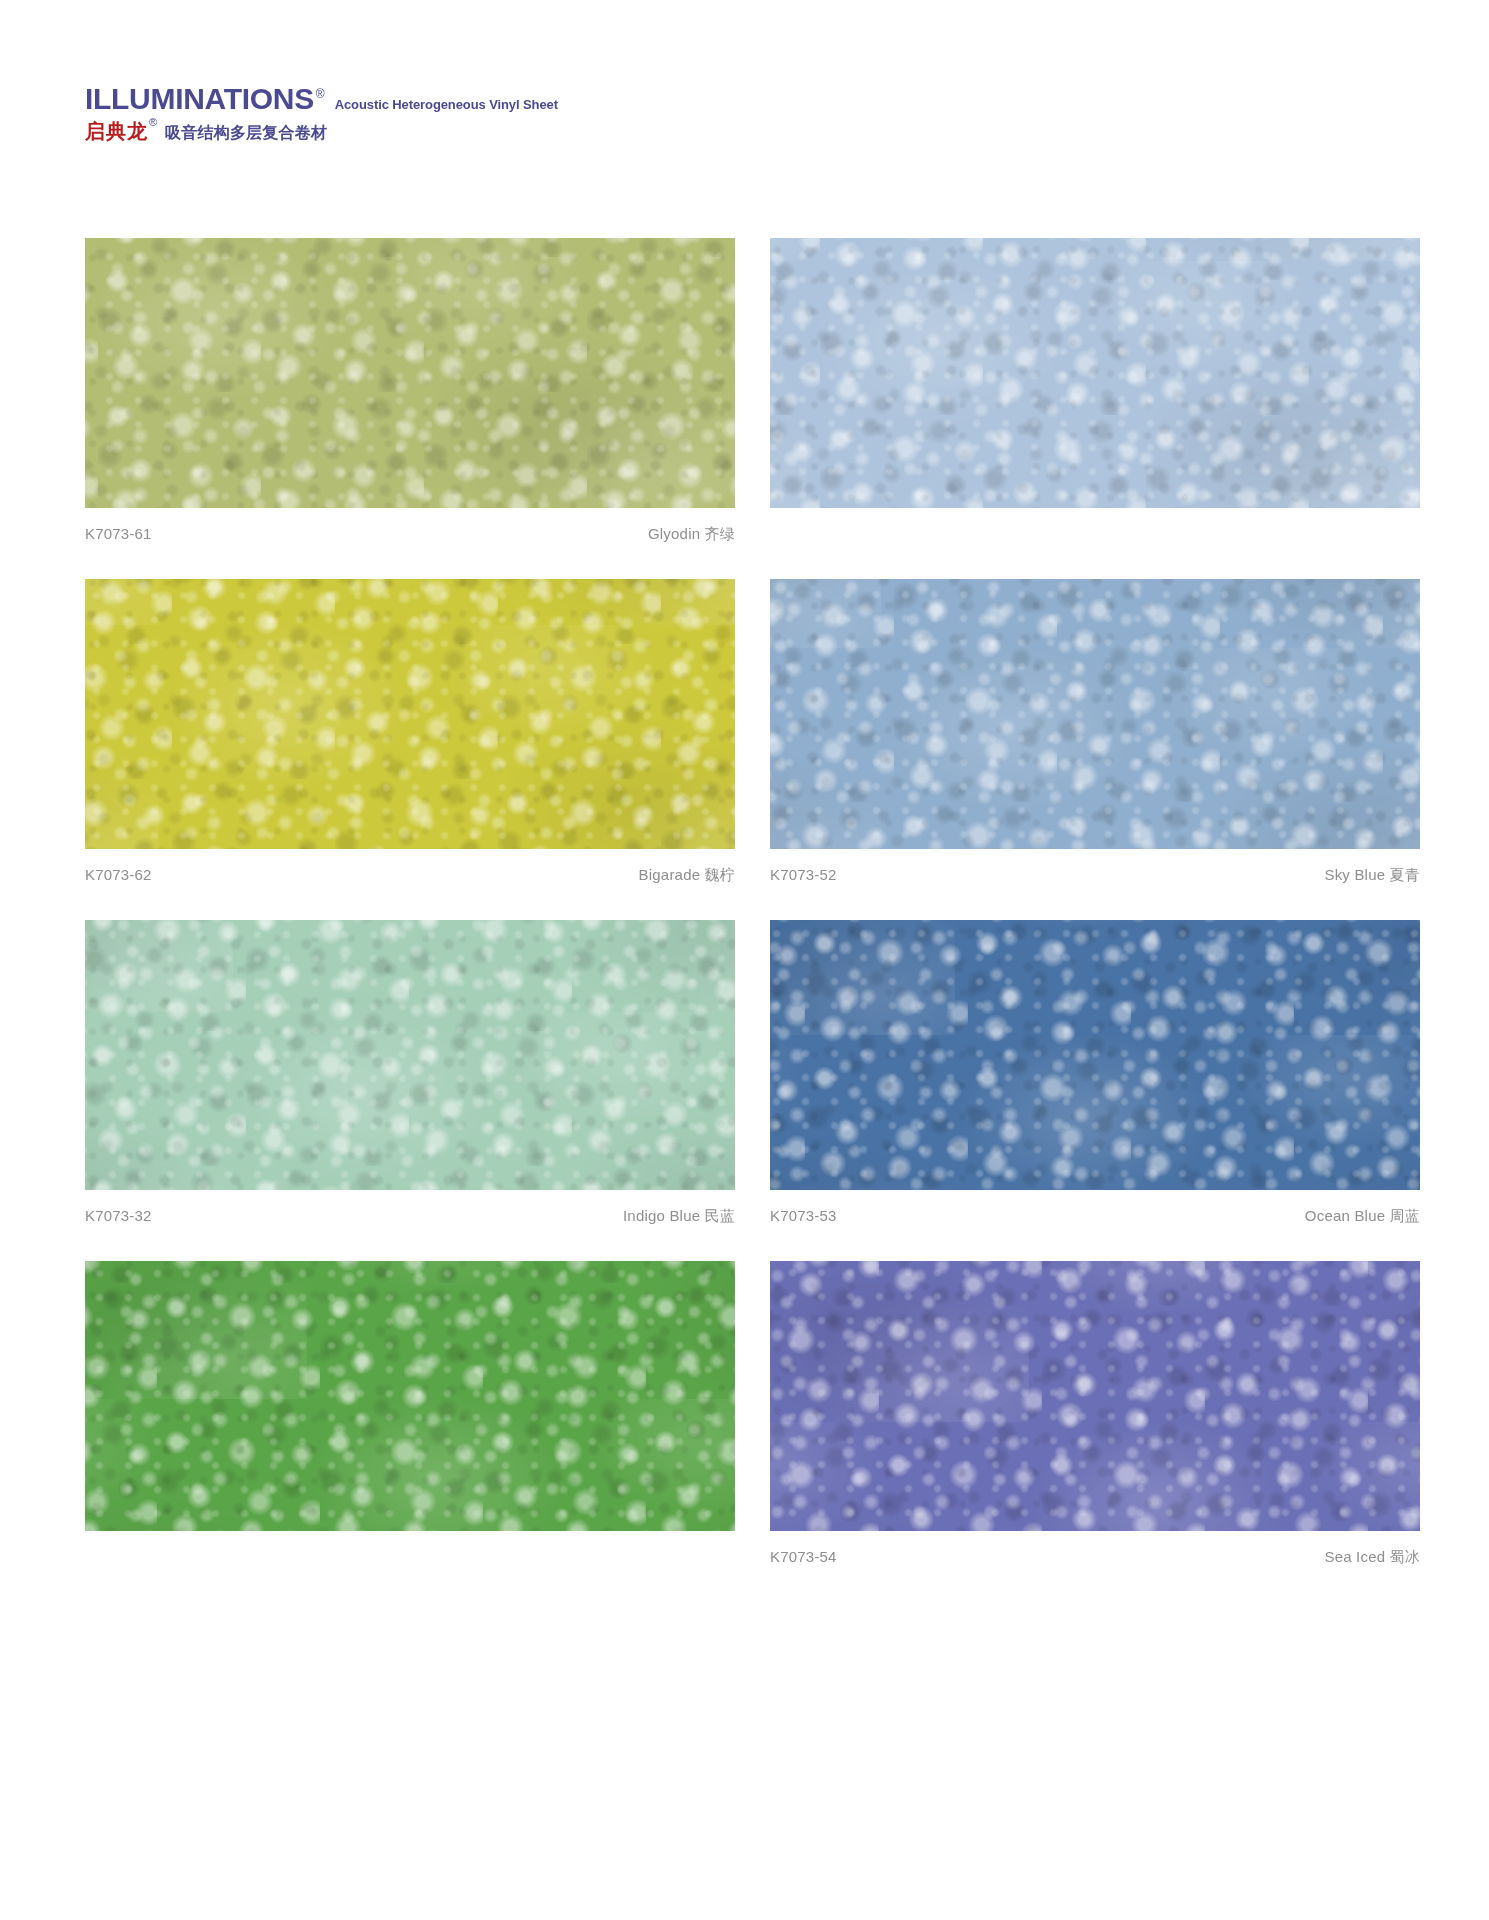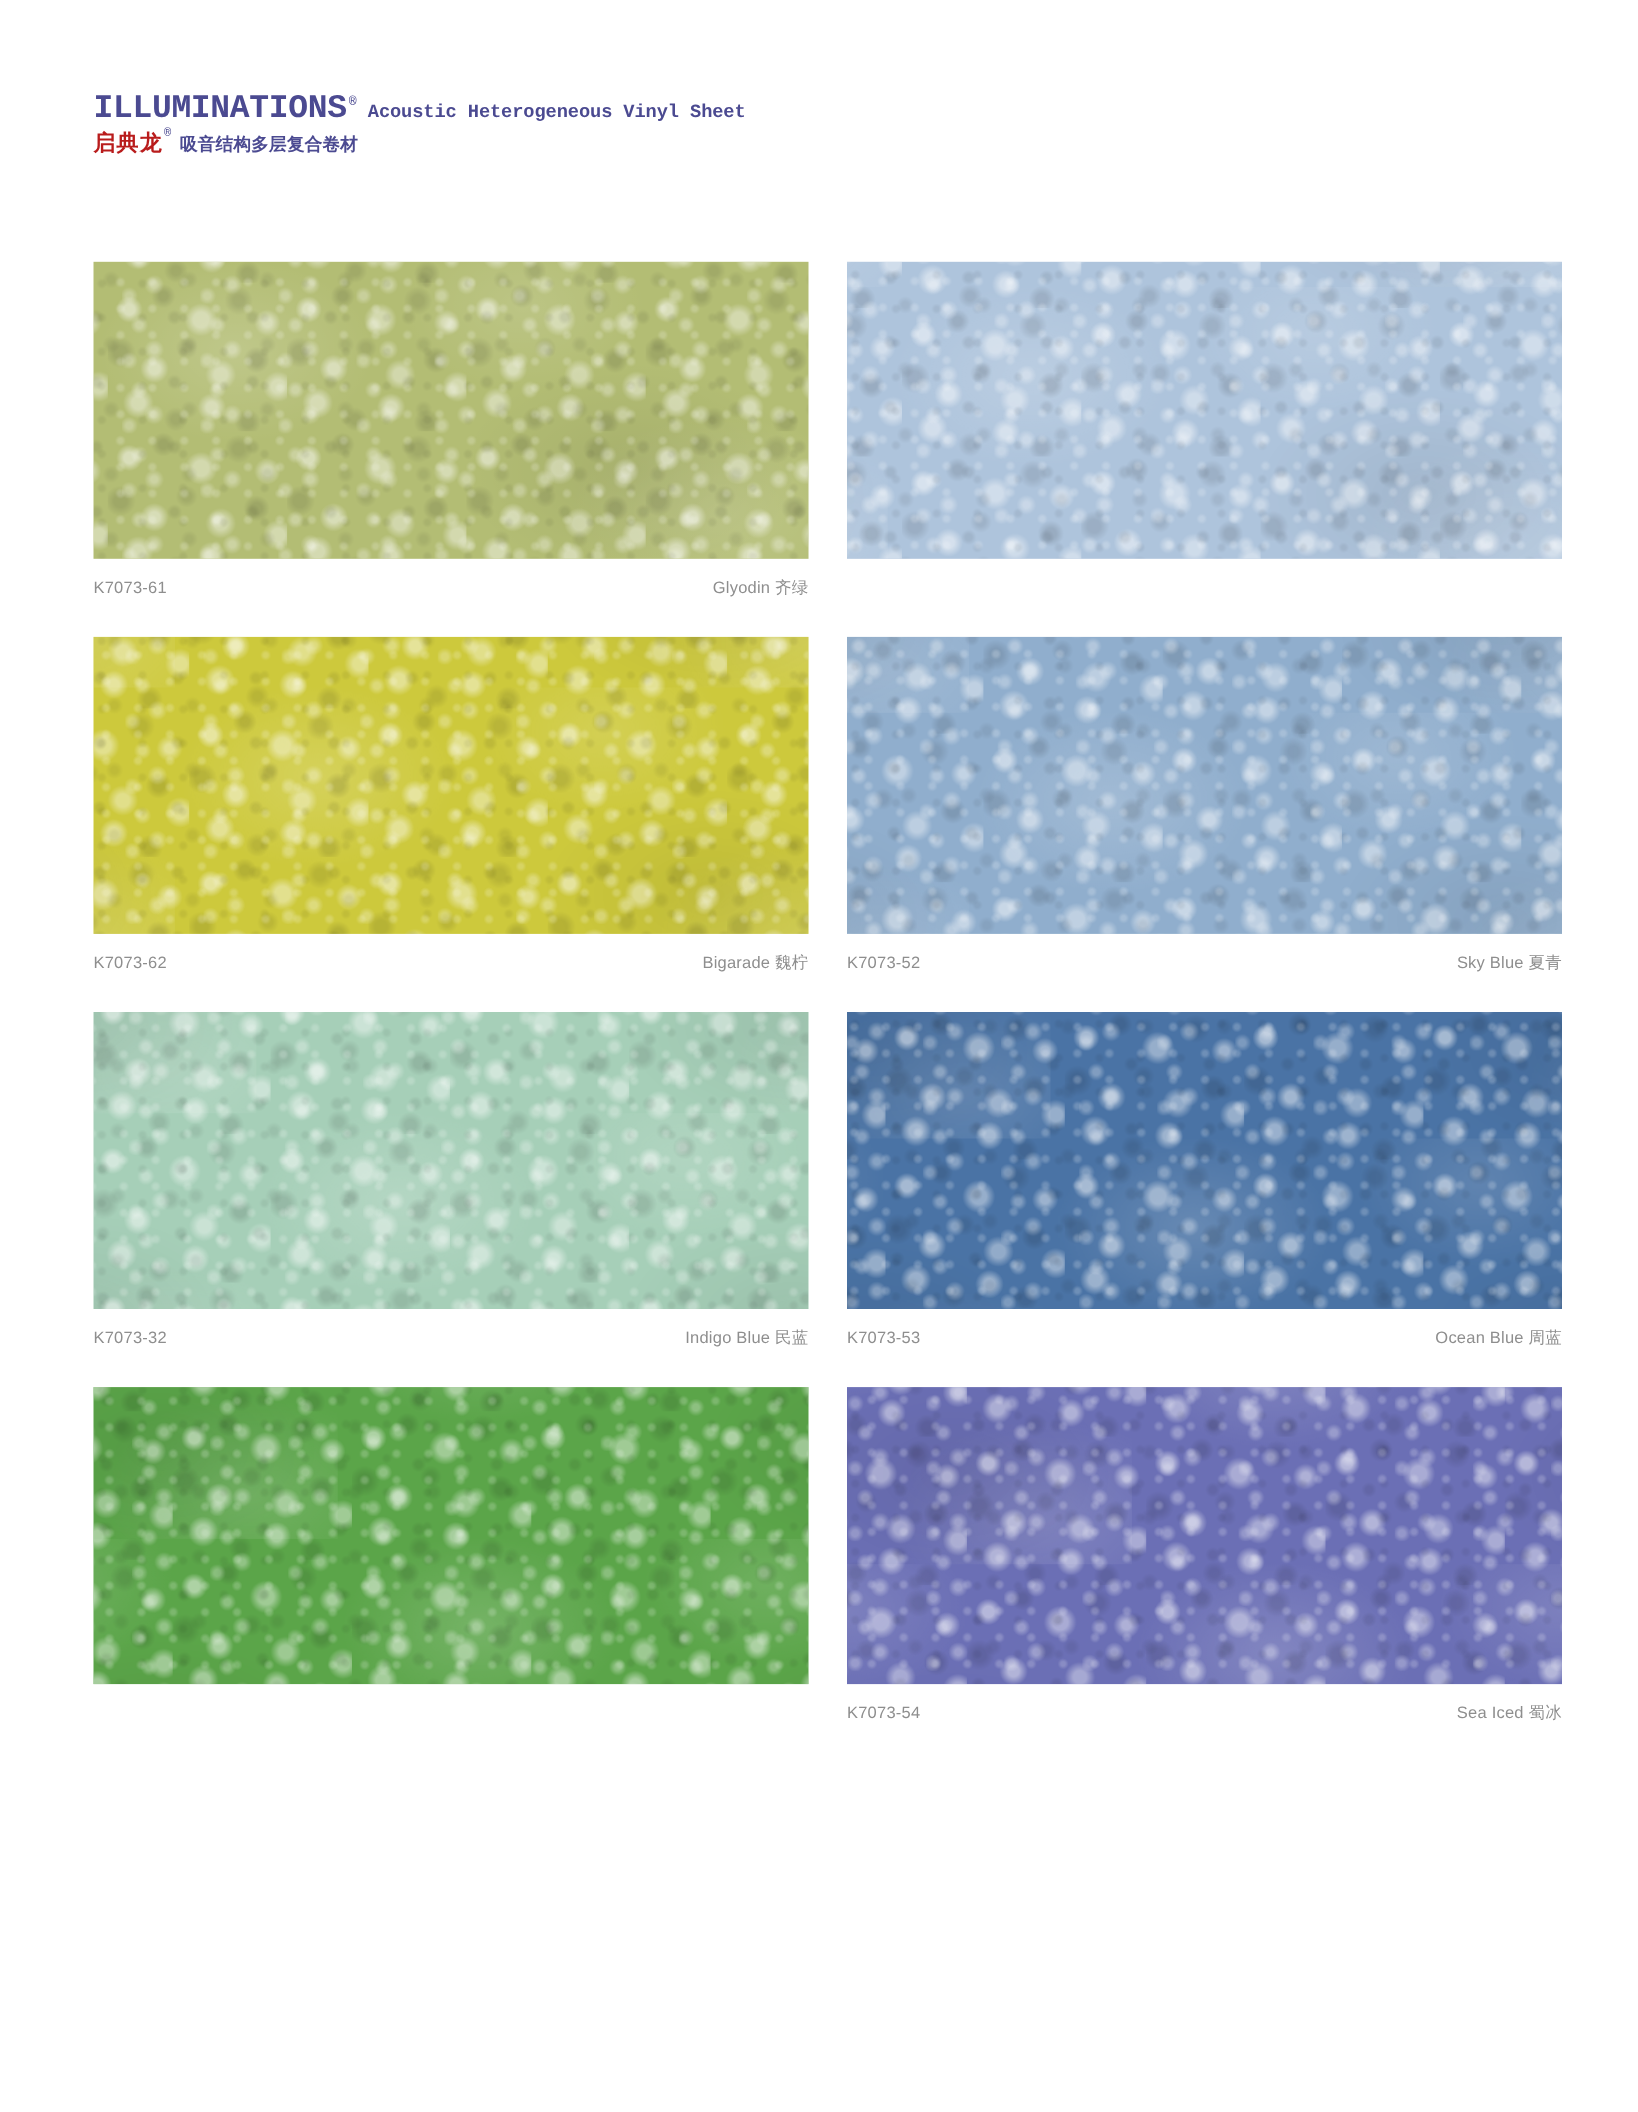--- a/index.html
+++ b/index.html
@@ -16,21 +16,20 @@
     position: relative;
     overflow: hidden;
   }
 
   
   .page-header {
     position: absolute;
     left: 85px;
     top: 84px;
     width: 1320px;
-    font-family: Liberation Mono, monospace;
   }
   .brand-line {
     display: flex;
     align-items: baseline;
     white-space: nowrap;
   }
   .brand-name {
     font-size: 30px;
     font-weight: 700;
     letter-spacing: -0.3px;
@@ -39,21 +38,21 @@
   }
   .brand-reg {
     font-size: 12px;
     color: #4b4a91;
     vertical-align: super;
     position: relative;
     top: -11px;
     margin-left: 2px;
   }
   .brand-tagline {
-    font-size: 17px;
+    font-size: 13px;
     font-weight: 600;
     color: #4b4a91;
     margin-left: 10px;
     letter-spacing: -0.1px;
   }
   .brand-line-cn {
     display: flex;
     align-items: baseline;
     white-space: nowrap;
     margin-top: 7px;

